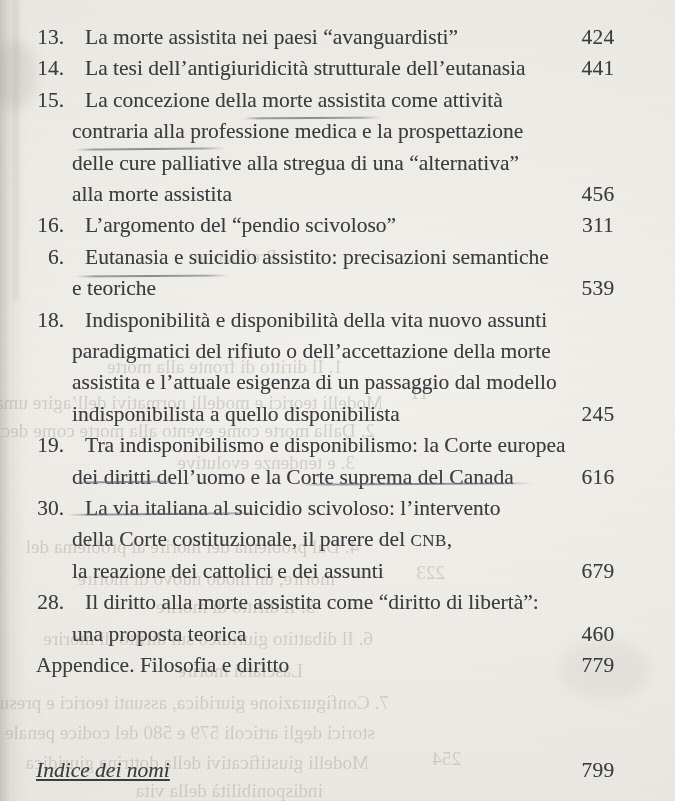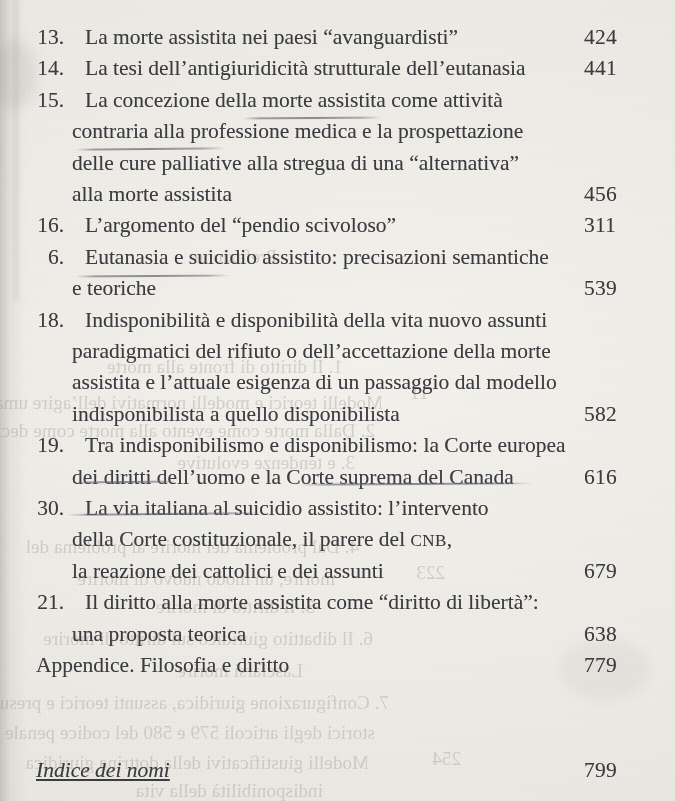--- a/index.html
+++ b/index.html
@@ -68,22 +68,22 @@
   .num{
     position:absolute;left:0;top:0;
     width:28px;text-align:right;
   }
   .txt{
     position:absolute;left:49px;top:0;
   }
   .txt.indent{left:36px;}
   .pg{
     position:absolute;
-    right:4px;top:0;
-    width:52px;text-align:left;
+    right:16px;top:0;
+    width:52px;text-align:center;
     letter-spacing:.2px;
   }
   .italic{font-style:italic;text-decoration:underline;}
   .sc{font-size:17px;letter-spacing:.4px;}
   
   .pencil{
     position:absolute;
     height:2px;
     background:linear-gradient(90deg, rgba(120,120,128,0) 0%, rgba(108,108,118,.62) 12%, rgba(96,96,108,.70) 50%, rgba(110,110,120,.55) 85%, rgba(120,120,128,0) 100%);
     border-radius:2px;
@@ -170,48 +170,48 @@
         <span class="txt">Indisponibilità e disponibilità della vita nuovo assunti</span>
       </div>
       <div class="row" style="top: 341px;">
         <span class="txt indent">paradigmatici del rifiuto o dell’accettazione della morte</span>
       </div>
       <div class="row" style="top: 372.4px;">
         <span class="txt indent">assistita e l’attuale esigenza di un passaggio dal modello</span>
       </div>
       <div class="row" style="top: 403.8px;">
         <span class="txt indent">indisponibilista a quello disponibilista</span>
-        <span class="pg">582</span>
+        <span class="pg">245</span>
       </div>
       <div class="row" style="top: 435.2px;">
         <span class="num">19.</span>
         <span class="txt">Tra indisponibilismo e disponibilismo: la Corte europea</span>
       </div>
       <div class="row" style="top: 466.6px;">
         <span class="txt indent">dei diritti dell’uomo e la Corte suprema del Canada</span>
         <span class="pg">616</span>
       </div>
       <div class="row" style="top: 498px;">
         <span class="num">30.</span>
-        <span class="txt">La via italiana al suicidio assistito: l’intervento</span>
+        <span class="txt">La via italiana al suicidio scivoloso: l’intervento</span>
       </div>
       <div class="row" style="top: 529.4px;">
         <span class="txt indent">della Corte costituzionale, il parere del <span class="sc">CNB</span>,</span>
       </div>
       <div class="row" style="top: 560.8px;">
         <span class="txt indent">la reazione dei cattolici e dei assunti</span>
         <span class="pg">679</span>
       </div>
       <div class="row" style="top: 592.2px;">
-        <span class="num">21.</span>
+        <span class="num">28.</span>
         <span class="txt">Il diritto alla morte assistita come “diritto di libertà”:</span>
       </div>
       <div class="row" style="top: 623.6px;">
         <span class="txt indent">una proposta teorica</span>
-        <span class="pg">638</span>
+        <span class="pg">460</span>
       </div>
       <div class="row" style="top: 655px;">
         <span class="txt" style="left: 0px;">Appendice. Filosofia e diritto</span>
         <span class="pg">779</span>
       </div>
       <div class="row" style="top: 760.19px;">
         <span class="txt italic" style="left: 0px;">Indice dei nomi</span>
         <span class="pg">799</span>
       </div>
     </div>

